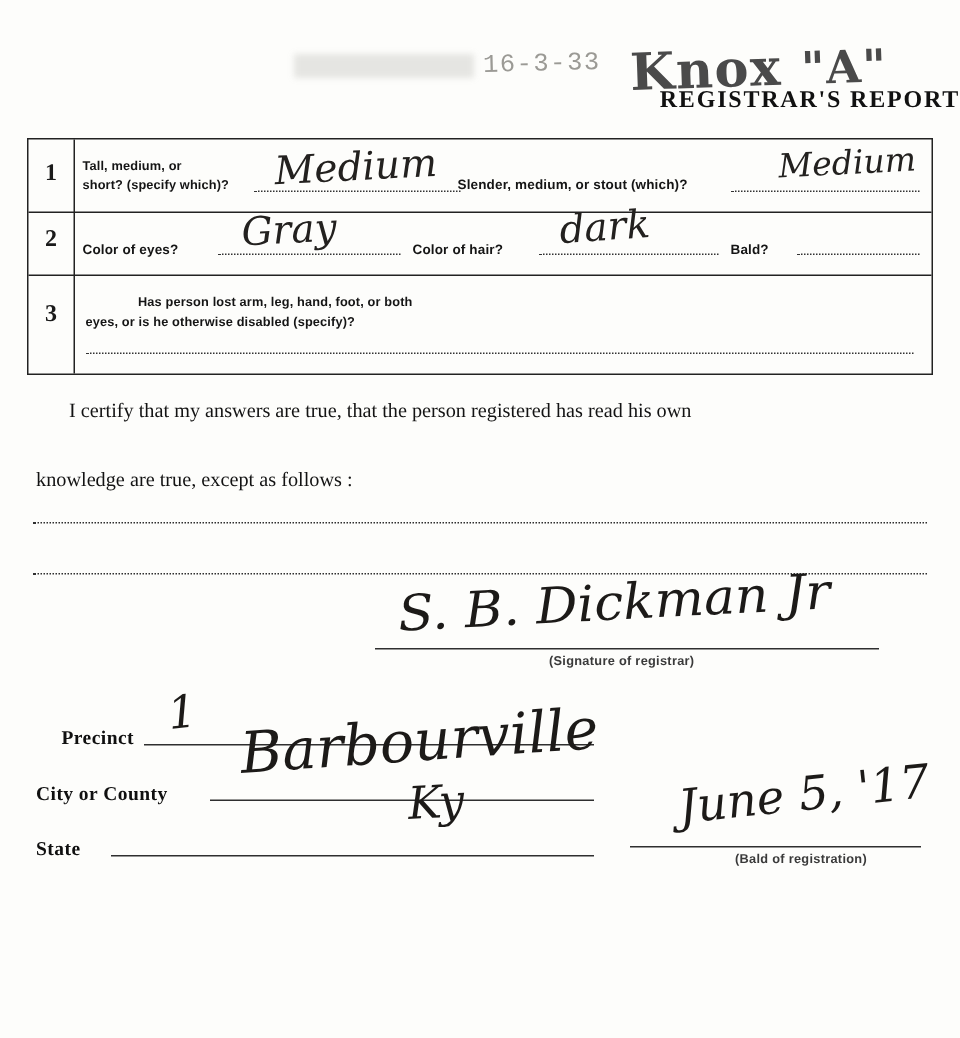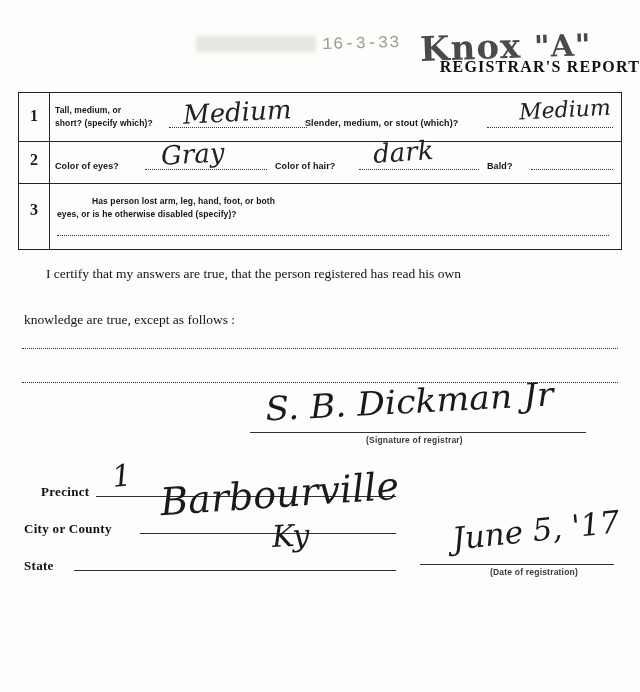--- a/index.html
+++ b/index.html
@@ -305,15 +305,15 @@
   <div class="label" style="left:24px; top:521px;">City or County</div>
   <div class="solidline" style="left:140px; top:533px; width:256px;"></div>
   <div class="sig-city">Barbourville</div>
 
   <div class="label" style="left:24px; top:558px;">State</div>
   <div class="solidline" style="left:74px; top:570px; width:322px;"></div>
   <div class="sig-state">Ky</div>
 
   <div class="sig-date">June 5, '17</div>
   <div class="solidline" style="left:420px; top:564px; width:194px;"></div>
-  <div class="caption" style="left:490px; top:567px;">(Date of registration)</div>
+  <div class="caption" style="left:490px; top:567px;">(Bald of registration)</div>
 
 </div>
 
 </body></html>

